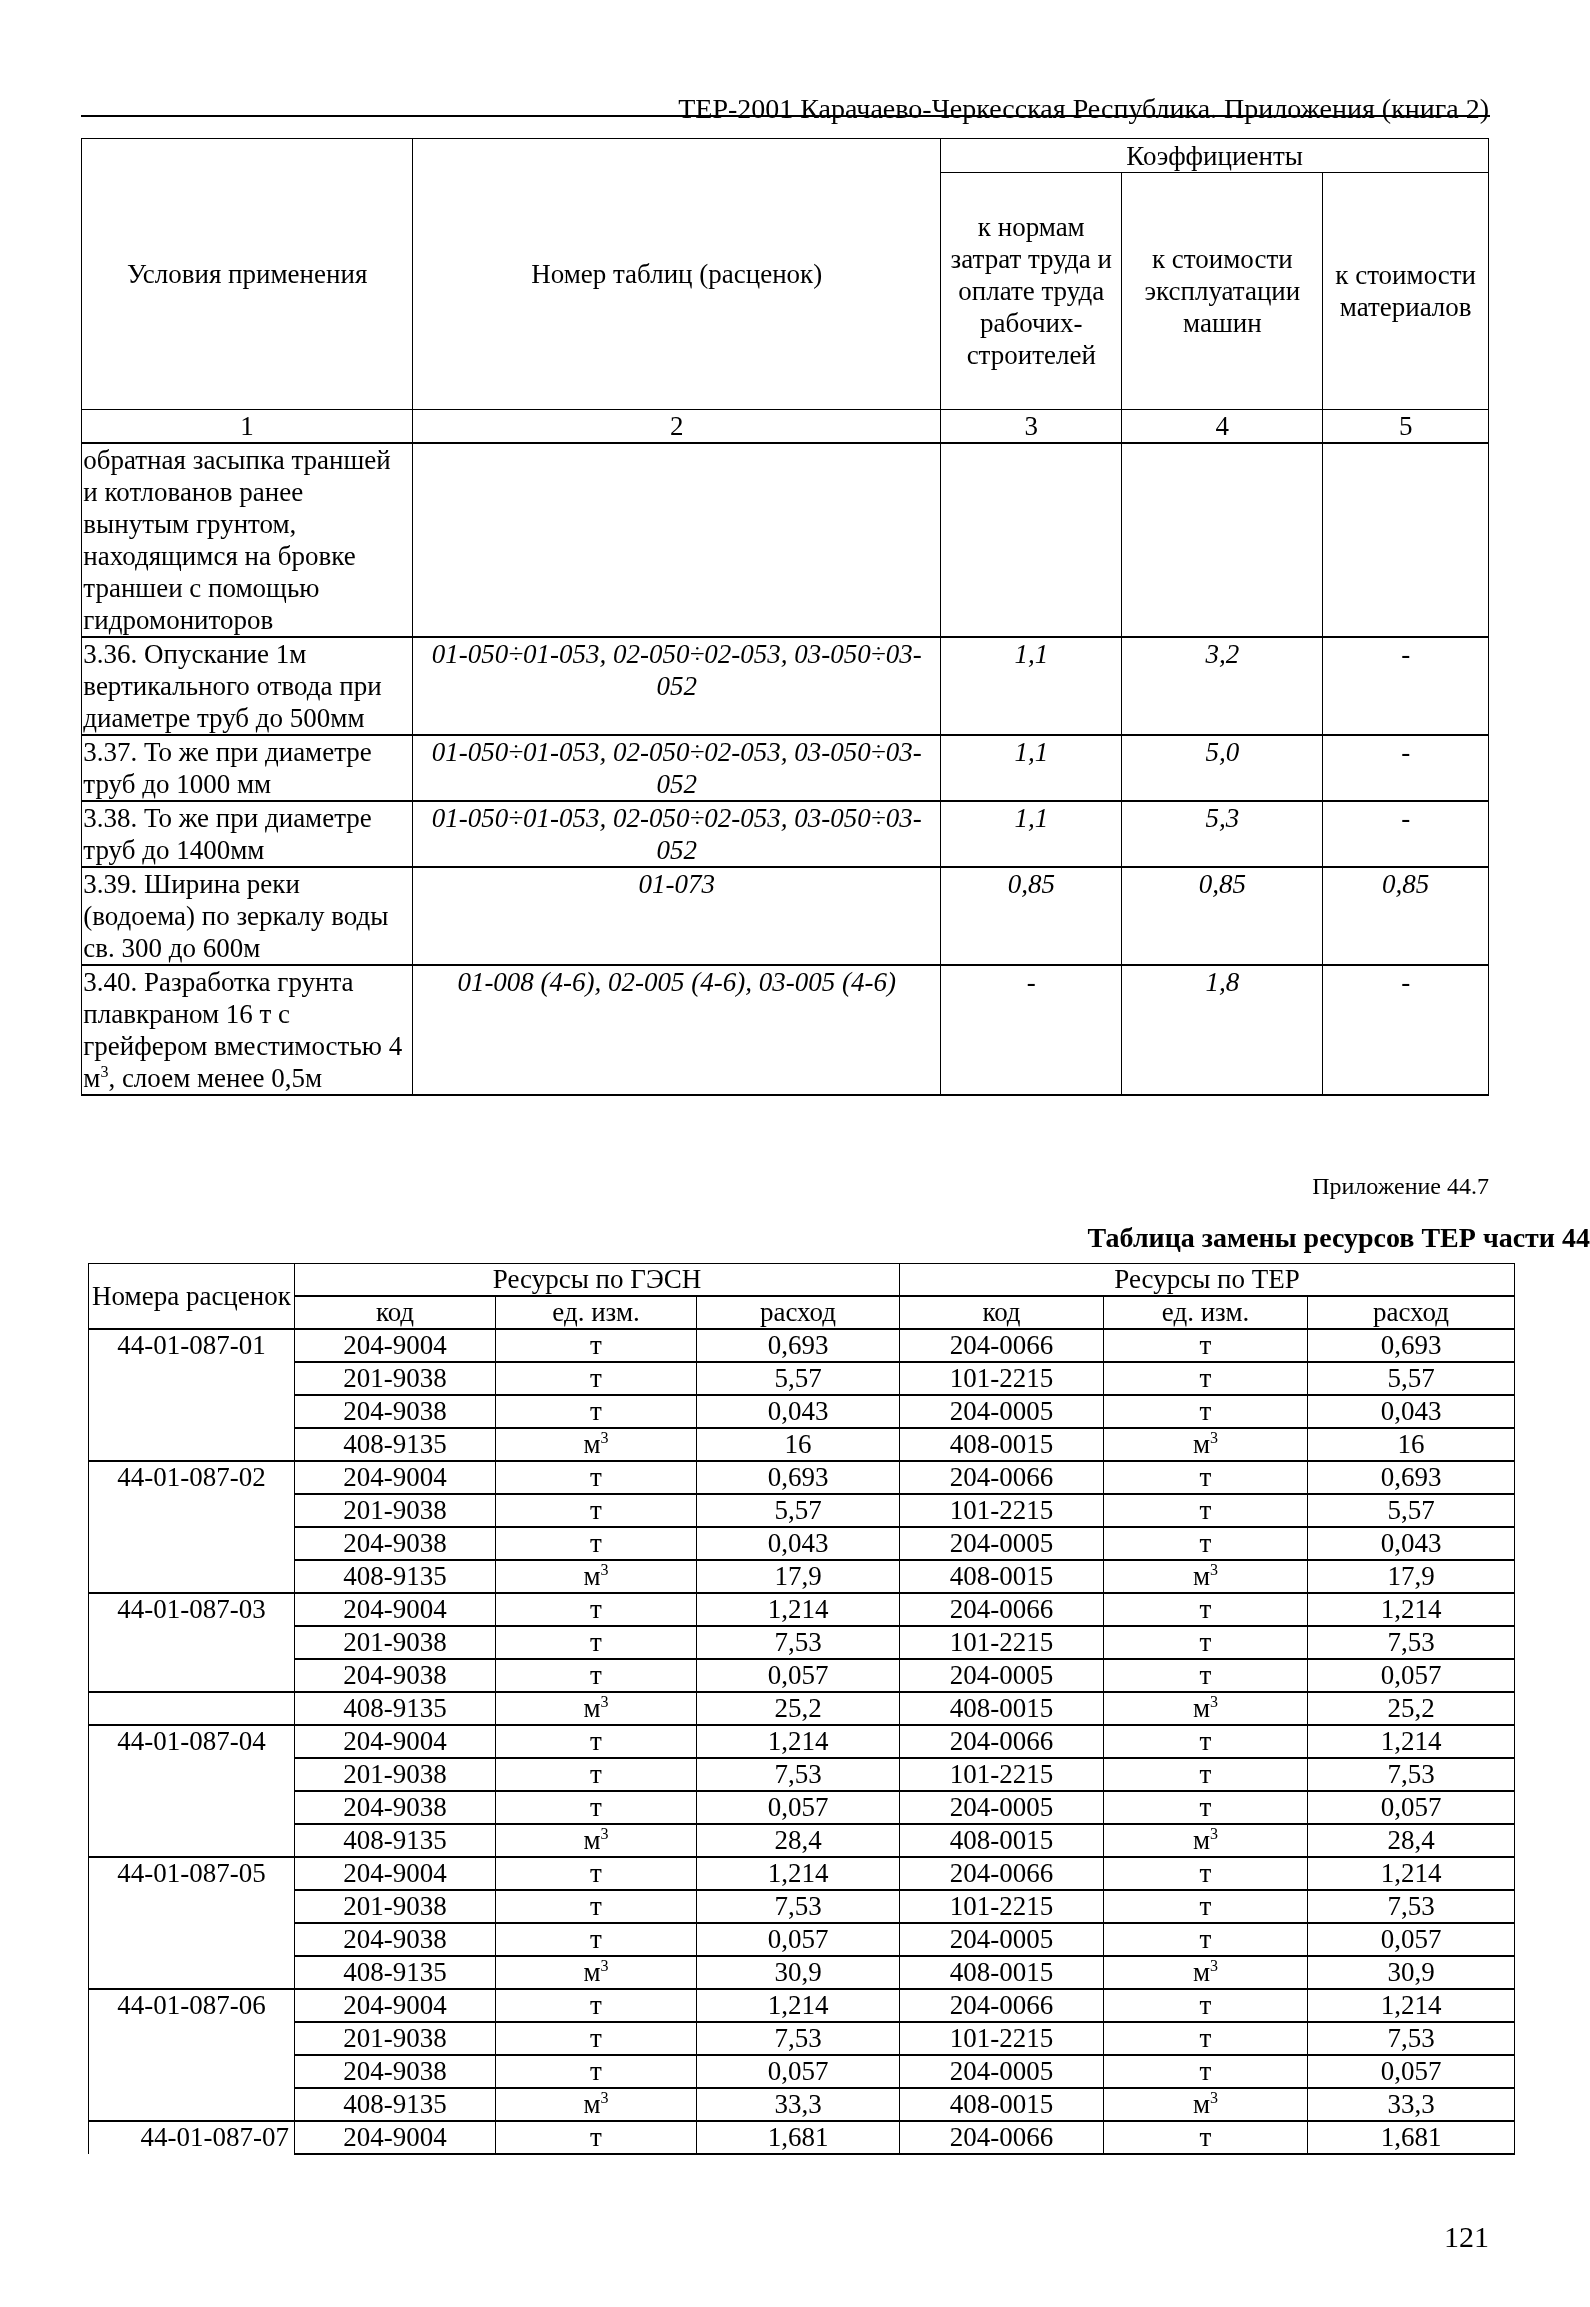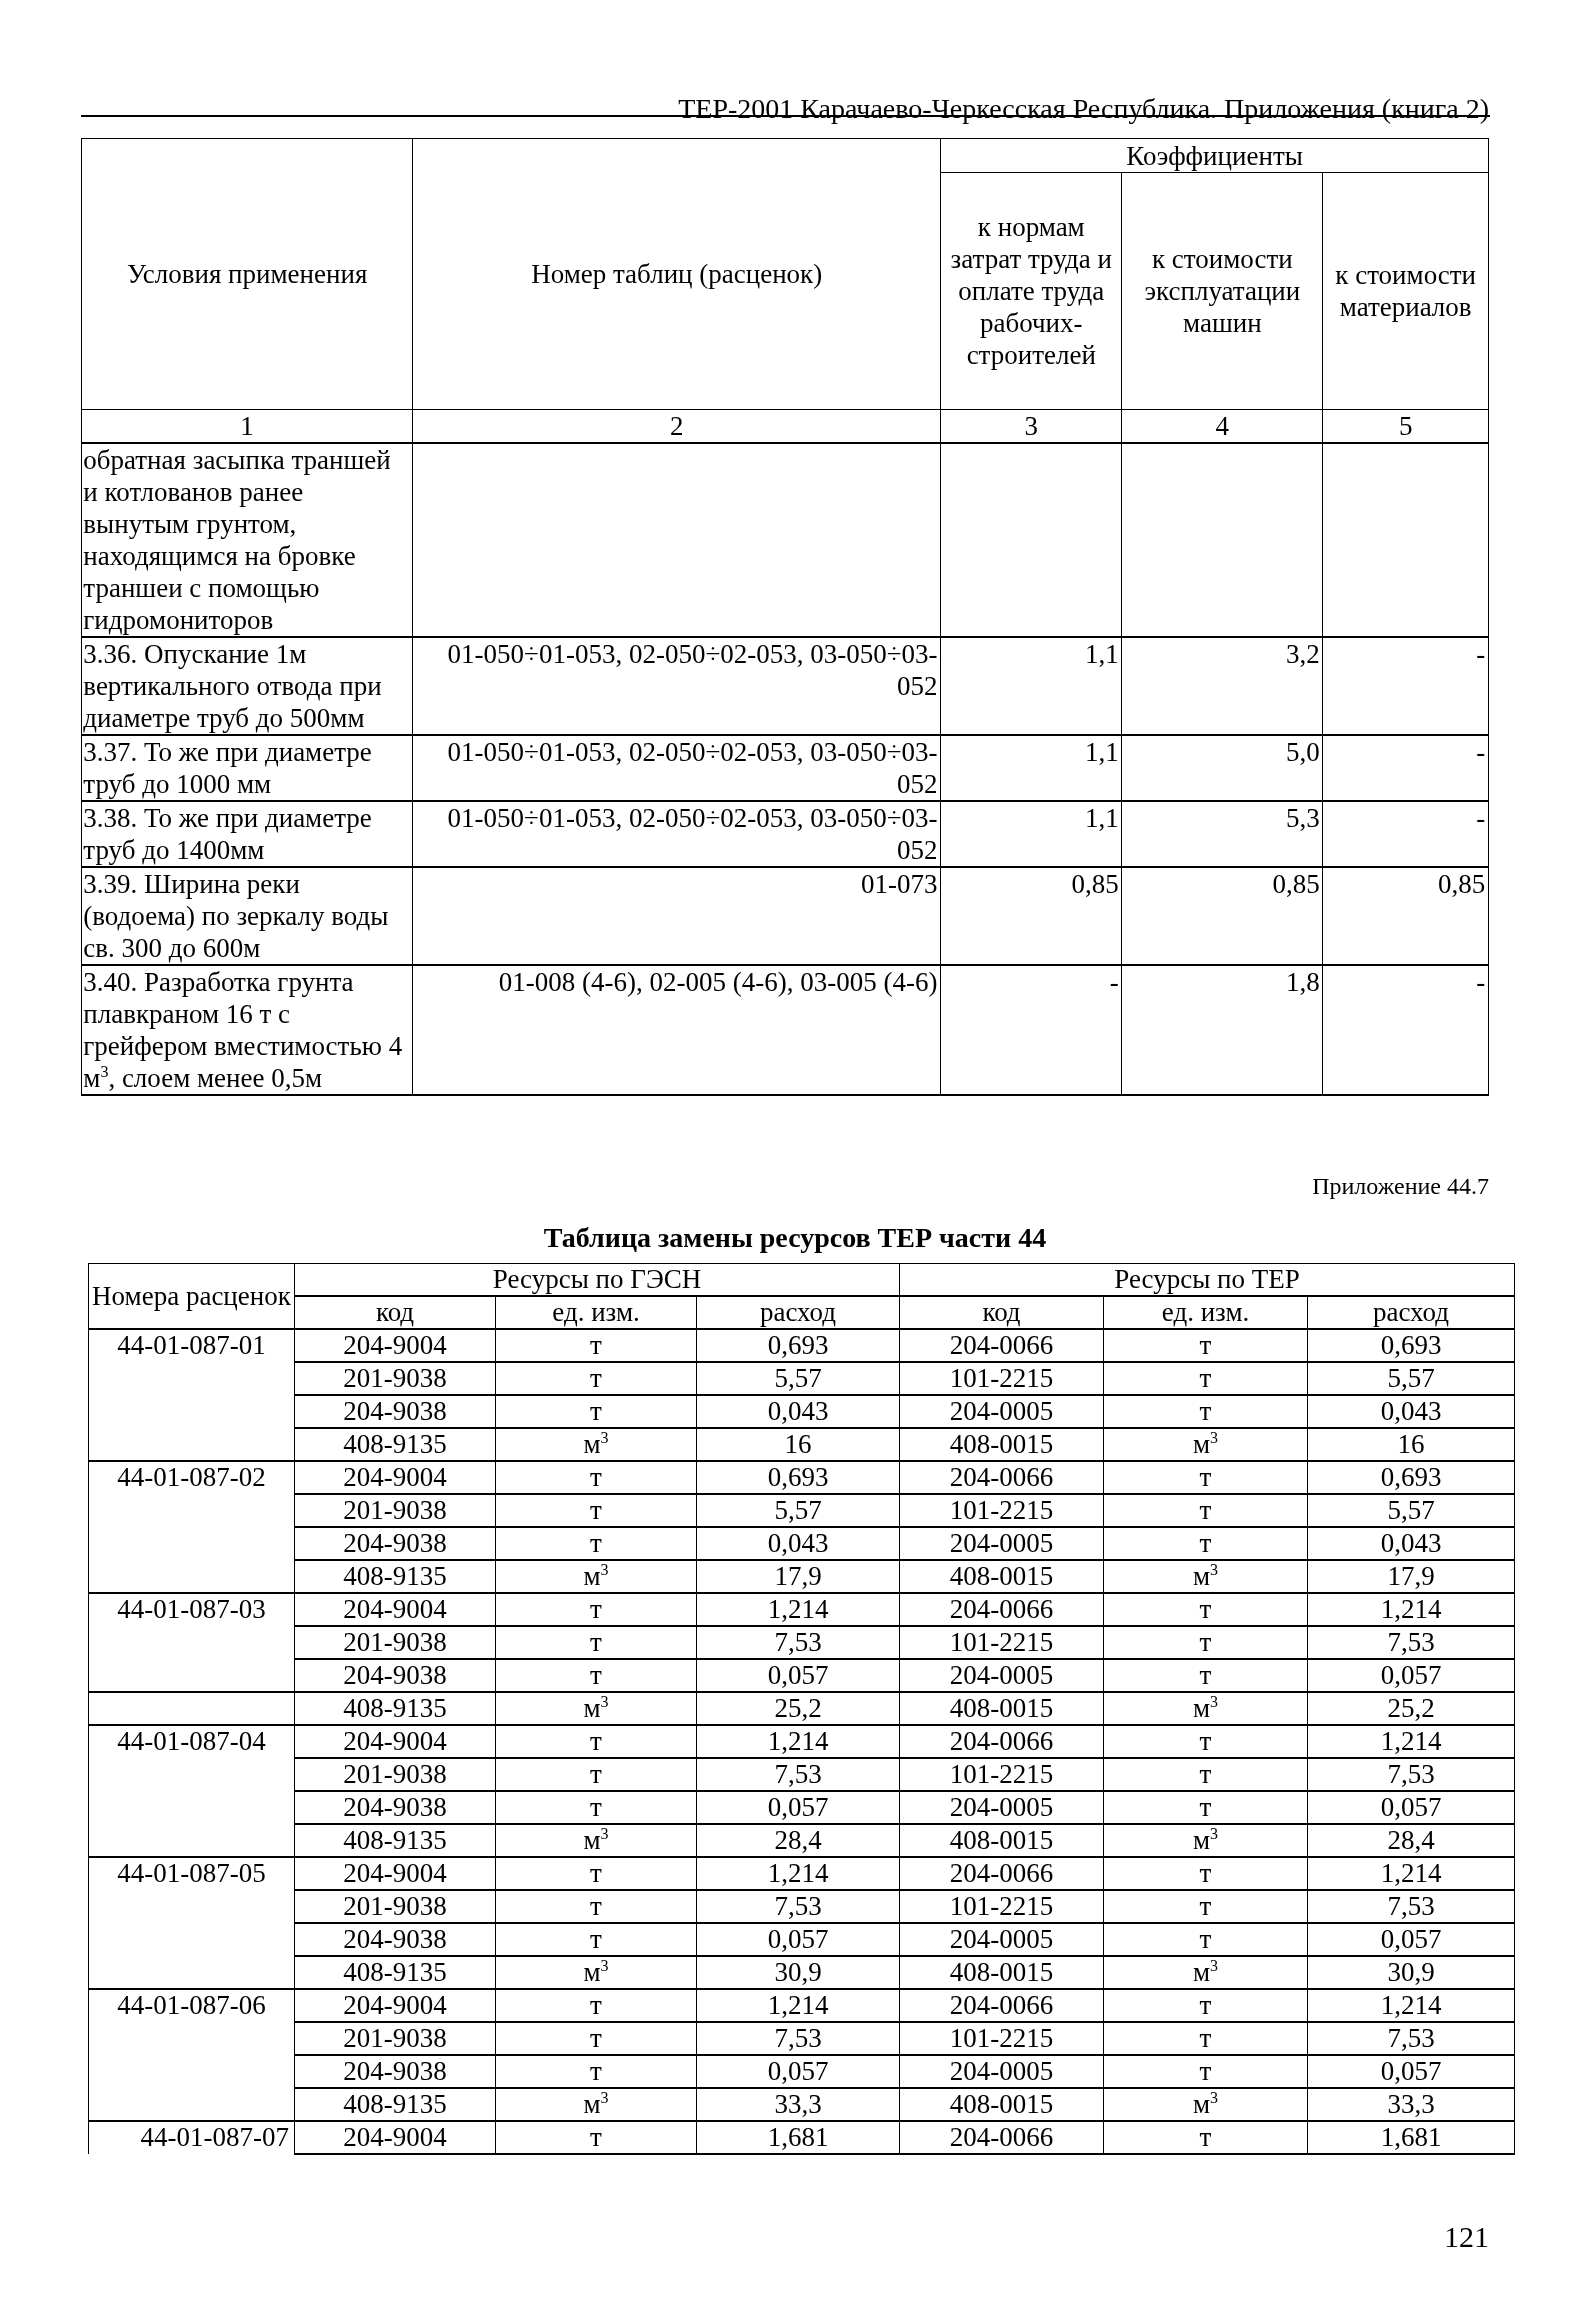--- a/index.html
+++ b/index.html
@@ -12,25 +12,25 @@
   table { border-collapse:collapse; position:absolute; table-layout:fixed; }
   td, th { border:1.3px solid #000; padding:0 2.7px; font-weight:normal; font-size:27px; line-height:32px; vertical-align:top; }
   #t1 { left:81px; top:138px; width:1408px; }
   #t1 .c1 { width:234px; } #t1 .c2 { width:373px; } #t1 .c3 { width:128px; }
   #t1 .c4 { width:142px; } #t1 .c5 { width:117px; }
   #t1 th { vertical-align:middle; text-align:center; }
   #t1 .hdr-top { height:34px; }
   #t1 .hdr-row { height:237px; }
   #t1 .num-row td { text-align:center; height:32px; border-bottom:2.7px solid #000; }
   #t1 td.cond { text-align:left; padding-left:1.3px; }
-  #t1 td.ctr { text-align:right; }
+  #t1 td.ctr { text-align:center;font-style:italic; }
   #t1 tr.body-row td { border-bottom:2.7px solid #000; }
   sup { font-size:16px; line-height:0; vertical-align:super; }
   .appendix { position:absolute; right:101px; top:1169px; font-size:24px; line-height:34px; }
-  .caption { position:absolute; left:0; width:1590px; text-align:center; top:1221px;
+  .caption { position:absolute; left:0; width:1590px; text-align:right; top:1221px;
              font-size:28px; line-height:34px; font-weight:bold; }
   #t2 { left:88px; top:1263px; width:1175px; }
   #t2 th, #t2 td { text-align:center; vertical-align:top; font-size:27px; line-height:31px; height:31px; padding:0 1.3px; }
   #t2 th { border-bottom:2.7px solid #000; }
   #t2 tr.grp-row th { border-bottom:2.7px solid #000; }
   #t2 td { border-bottom:2.7px solid #000; }
   #t2 .w1 { width:206px; } #t2 .w2 { width:201px; } #t2 .w3 { width:201px; }
   #t2 .w4 { width:203px; } #t2 .w5 { width:204px; } #t2 .w6 { width:204px; } #t2 .w7 { width:207px; }
   #t2 td.rate { border-bottom:none; border-top:none;margin-left:28px; }
   #t2 tr.grp-start td.rate { border-top:2.7px solid #000; }

